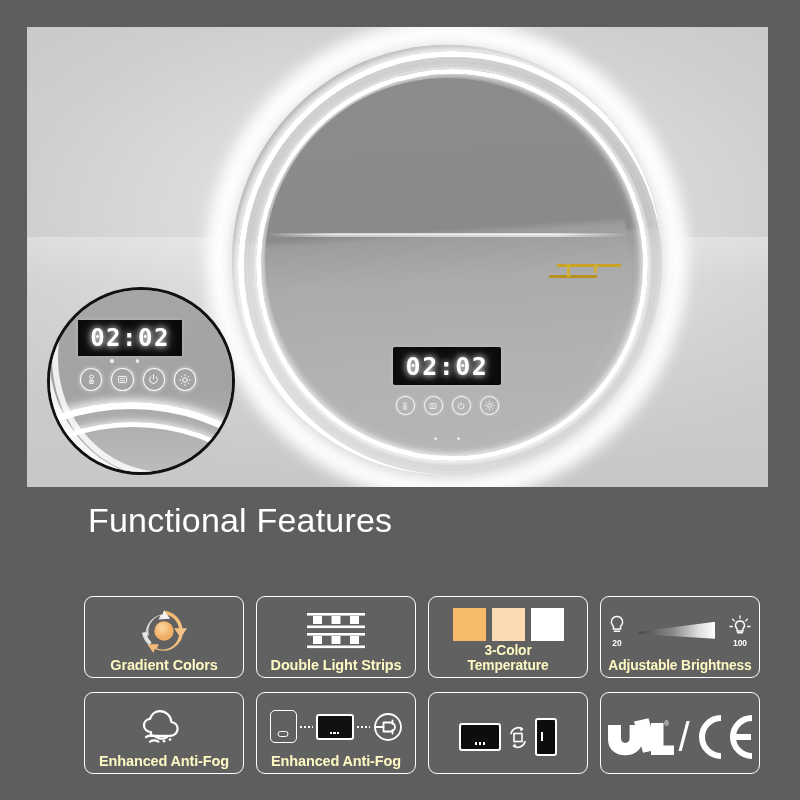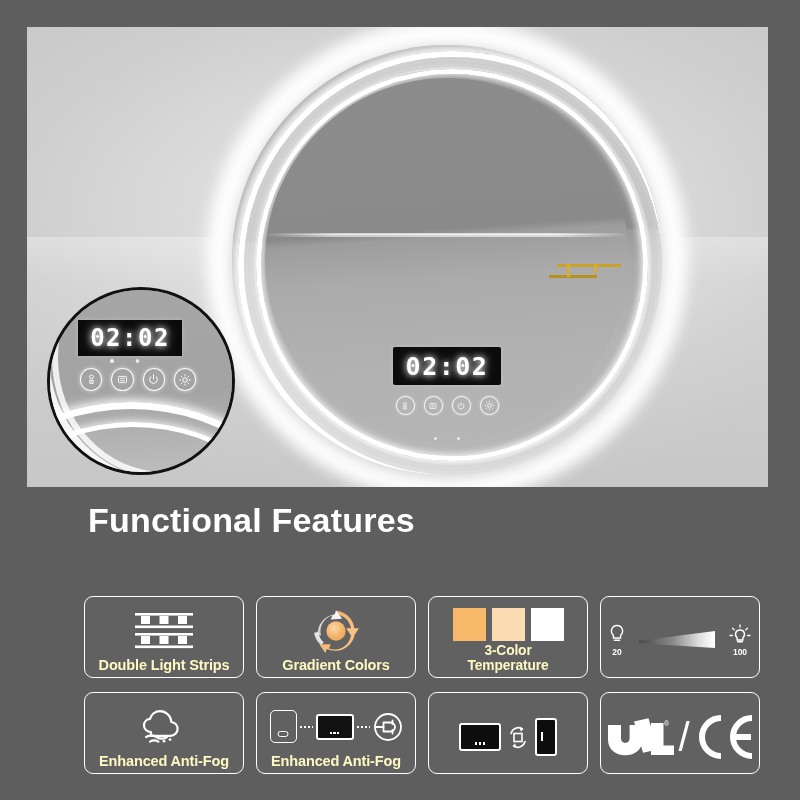--- a/index.html
+++ b/index.html
@@ -305,21 +305,21 @@
   .head-sub {
     font-size: 29px;
     font-weight: 400;
     color: #f2f2f2;
     letter-spacing: 1.0px;
     line-height: 1.12;
     white-space: nowrap;
   }
   .head-main {
     font-size: 34px;
-    font-weight: bold;
+    font-weight: normal;
     color: #ffffff;
     letter-spacing: 0.2px;
     line-height: 1.2;
     margin-top: 2px;
     white-space: nowrap;
   }
 
   
   .features {
     position: absolute;
@@ -602,40 +602,20 @@
         </div>
       </div>
     </div>
   </div>
 
   <div class="headings">
     <div class="head-main">Functional Features</div>
   </div>
 
   <div class="features">
-
-    <div class="fcard">
-      <div class="fcard-art">
-        <svg width="58" height="40" viewBox="0 0 58 40">
-          <g fill="#ffffff">
-            <rect x="0" y="2" width="58" height="2.6"></rect>
-            <rect x="0" y="14.5" width="58" height="2.6"></rect>
-            <rect x="6" y="5" width="9" height="8"></rect>
-            <rect x="24.5" y="5" width="9" height="8"></rect>
-            <rect x="43" y="5" width="9" height="8"></rect>
-            <rect x="0" y="22" width="58" height="2.6"></rect>
-            <rect x="0" y="34.5" width="58" height="2.6"></rect>
-            <rect x="6" y="25" width="9" height="8"></rect>
-            <rect x="24.5" y="25" width="9" height="8"></rect>
-            <rect x="43" y="25" width="9" height="8"></rect>
-          </g>
-        </svg>
-      </div>
-      <div class="fcard-label">Double Light Strips</div>
-    </div>
 
     <div class="fcard">
       <div class="fcard-art">
         <svg width="50" height="44" viewBox="0 0 56 50">
           <defs>
             <linearGradient id="gcA" x1="0" y1="0" x2="1" y2="1">
               <stop offset="0%" stop-color="#f2b169"></stop>
                 <stop offset="100%" stop-color="#f7c98e"></stop>
             </linearGradient>
             <linearGradient id="gcB" x1="1" y1="0" x2="0" y2="1">
@@ -652,20 +632,40 @@
           <path d="M11 30 A19 19 0 0 1 24 7 L22 12 L35 11 L28 1.5 L26.5 6 A23 23 0 0 0 7 30 Z" fill="url(#gcB)"></path>
           <path d="M14 38 A19 19 0 0 1 8 26 L3 27 A23 23 0 0 0 11 41 Z" fill="url(#gcB)"></path>
           <circle cx="28" cy="25" r="11" fill="url(#gcC)"></circle>
         </svg>
       </div>
       <div class="fcard-label">Gradient Colors</div>
     </div>
 
     <div class="fcard">
       <div class="fcard-art">
+        <svg width="58" height="40" viewBox="0 0 58 40">
+          <g fill="#ffffff">
+            <rect x="0" y="2" width="58" height="2.6"></rect>
+            <rect x="0" y="14.5" width="58" height="2.6"></rect>
+            <rect x="6" y="5" width="9" height="8"></rect>
+            <rect x="24.5" y="5" width="9" height="8"></rect>
+            <rect x="43" y="5" width="9" height="8"></rect>
+            <rect x="0" y="22" width="58" height="2.6"></rect>
+            <rect x="0" y="34.5" width="58" height="2.6"></rect>
+            <rect x="6" y="25" width="9" height="8"></rect>
+            <rect x="24.5" y="25" width="9" height="8"></rect>
+            <rect x="43" y="25" width="9" height="8"></rect>
+          </g>
+        </svg>
+      </div>
+      <div class="fcard-label">Double Light Strips</div>
+    </div>
+
+    <div class="fcard">
+      <div class="fcard-art">
         <div class="swatches">
           <div class="sw" style="background:#f7b96a"></div>
           <div class="sw" style="background:#fbdcb2"></div>
           <div class="sw" style="background:#ffffff"></div>
         </div>
       </div>
       <div class="fcard-label small">3-Color
 Temperature</div>
     </div>
 
@@ -685,20 +685,21 @@
               <path d="M11 6a4.4 4.4 0 0 0-2.9 7.8V16h5.8v-2.2A4.4 4.4 0 0 0 11 6z" fill="none" stroke="#fff" stroke-width="1.4"></path>
               <path d="M8.6 17.8h4.8" stroke="#fff" stroke-width="1.4" stroke-linecap="round"></path>
               <g stroke="#fff" stroke-width="1.3" stroke-linecap="round">
                 <path d="M11 0.8v2.4M3.6 4.2l1.7 1.7M18.4 4.2l-1.7 1.7M1 11.5h2.4M18.6 11.5H21"></path>
               </g>
             </svg>
             <span class="bulb-num">100</span>
           </div>
         </div>
       </div>
+      <div class="fcard-label small">Adjustable Brightness</div>
     </div>
 
     <div class="fcard">
       <div class="fcard-art">
         <svg width="54" height="38" viewBox="0 0 54 38">
           <path d="M14 24c-4 0-7-3-7-6.6 0-3.4 2.6-6.2 6-6.5C14.3 6.6 18.2 3.2 23 3.2c6 0 10.9 4.7 11.3 10.6 3.6.5 6.3 3.5 6.3 7 0 3.9-3.2 7.1-7.2 7.1H14z" fill="none" stroke="#fff" stroke-width="2.2" stroke-linejoin="round"></path>
           <path d="M9 29c3.5-2.3 7-2.3 10.5 0s7 2.3 10.5 0" fill="none" stroke="#fff" stroke-width="2.2" stroke-linecap="round"></path>
           <path d="M13 33.6c2.8-1.6 5.6-1.6 8.4 0" fill="none" stroke="#fff" stroke-width="2.2" stroke-linecap="round"></path>
           <circle cx="27" cy="33.2" r="1.4" fill="#fff"></circle>
           <circle cx="33" cy="31.6" r="1.4" fill="#fff"></circle>

